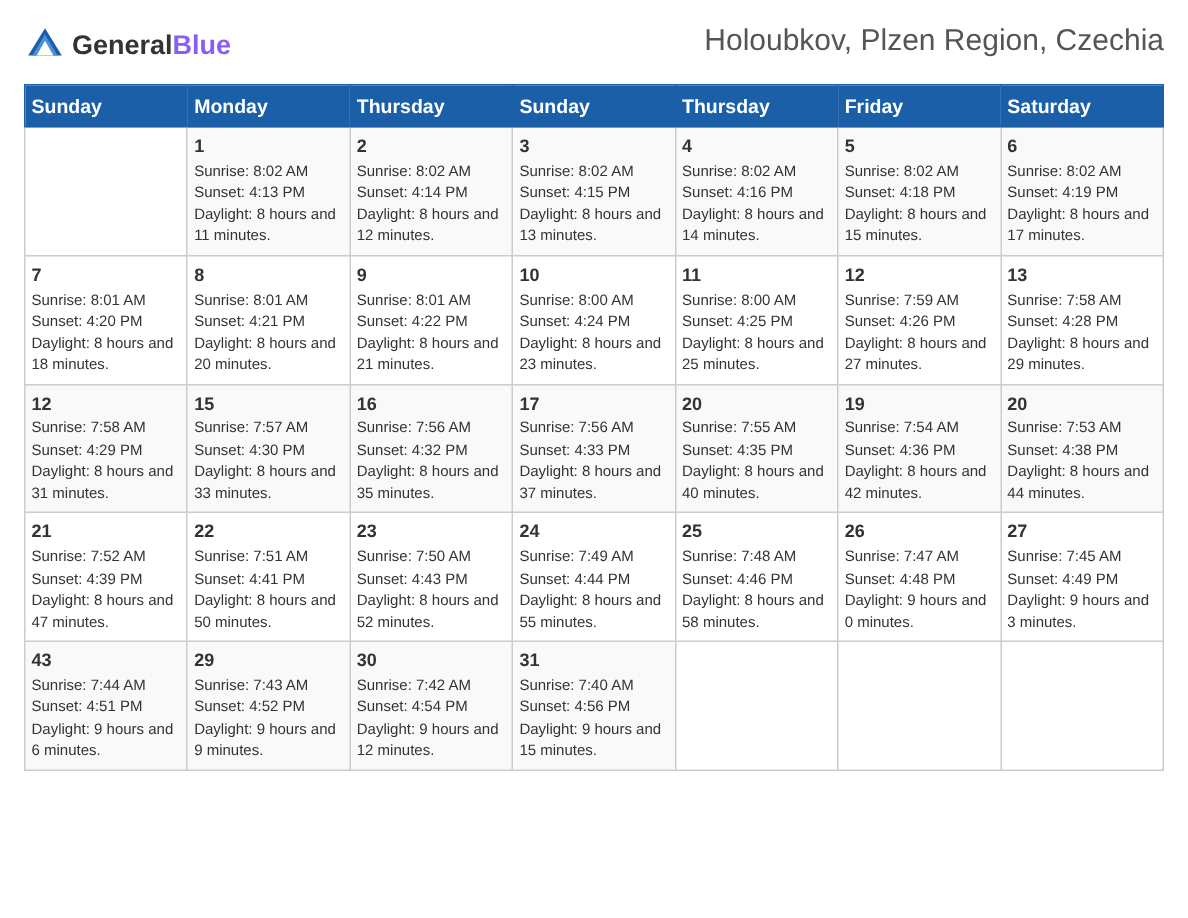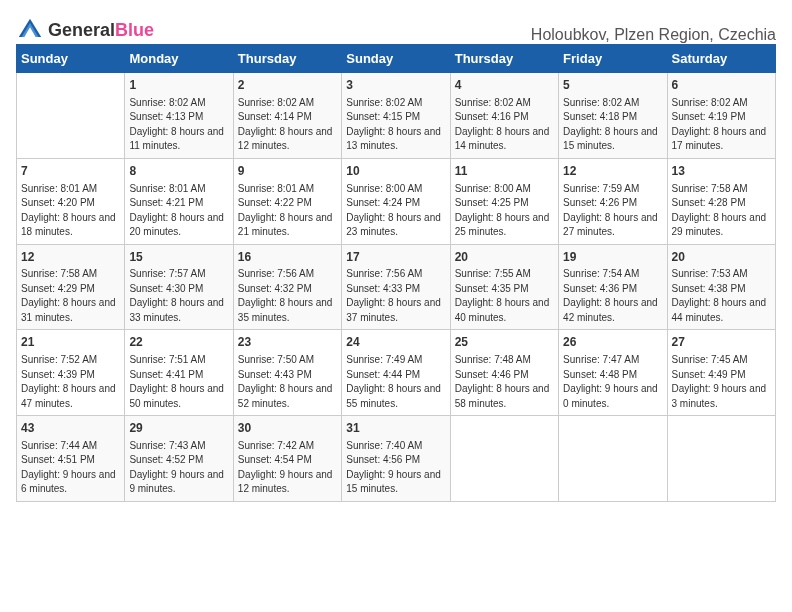--- a/index.html
+++ b/index.html
@@ -6,54 +6,54 @@
     body {
       font-family: Arial, sans-serif;
       background: #fff;
       width: 792px;
       min-height: 612px;
       padding: 16px;
     }
     .header-section {
       display: flex;
       justify-content: space-between;
-      align-items: flex-end;
-      margin-bottom: 0;
+      align-items: flex-start;
+      margin-bottom: 12px;
     }
     .logo {
       display: flex;
       align-items: center;
       gap: 4px;
     }
     .logo-text-general {
       font-size: 18px;
       font-weight: bold;
       color: #333;
       line-height: 1;
     }
     .logo-text-blue {
       font-size: 18px;
       font-weight: bold;
-      color: #ec4899;
+      color: #8b5cf6;
       line-height: 1;
     }
     .logo-icon {
       width: 28px;
       height: 28px;
     }
     .title-block {
       text-align: right;
     }
     .main-title {
       font-size: 32px;
       font-weight: bold;
       color: #333;
     }
     .subtitle {
-      font-size: 16px;
+      font-size: 20px;
       color: #555;
     }
     table {
       width: 100%;
       border-collapse: collapse;
       table-layout: fixed;
       padding-left: 44px;
     }
     thead tr th {
       background-color: #1a5fa8;

